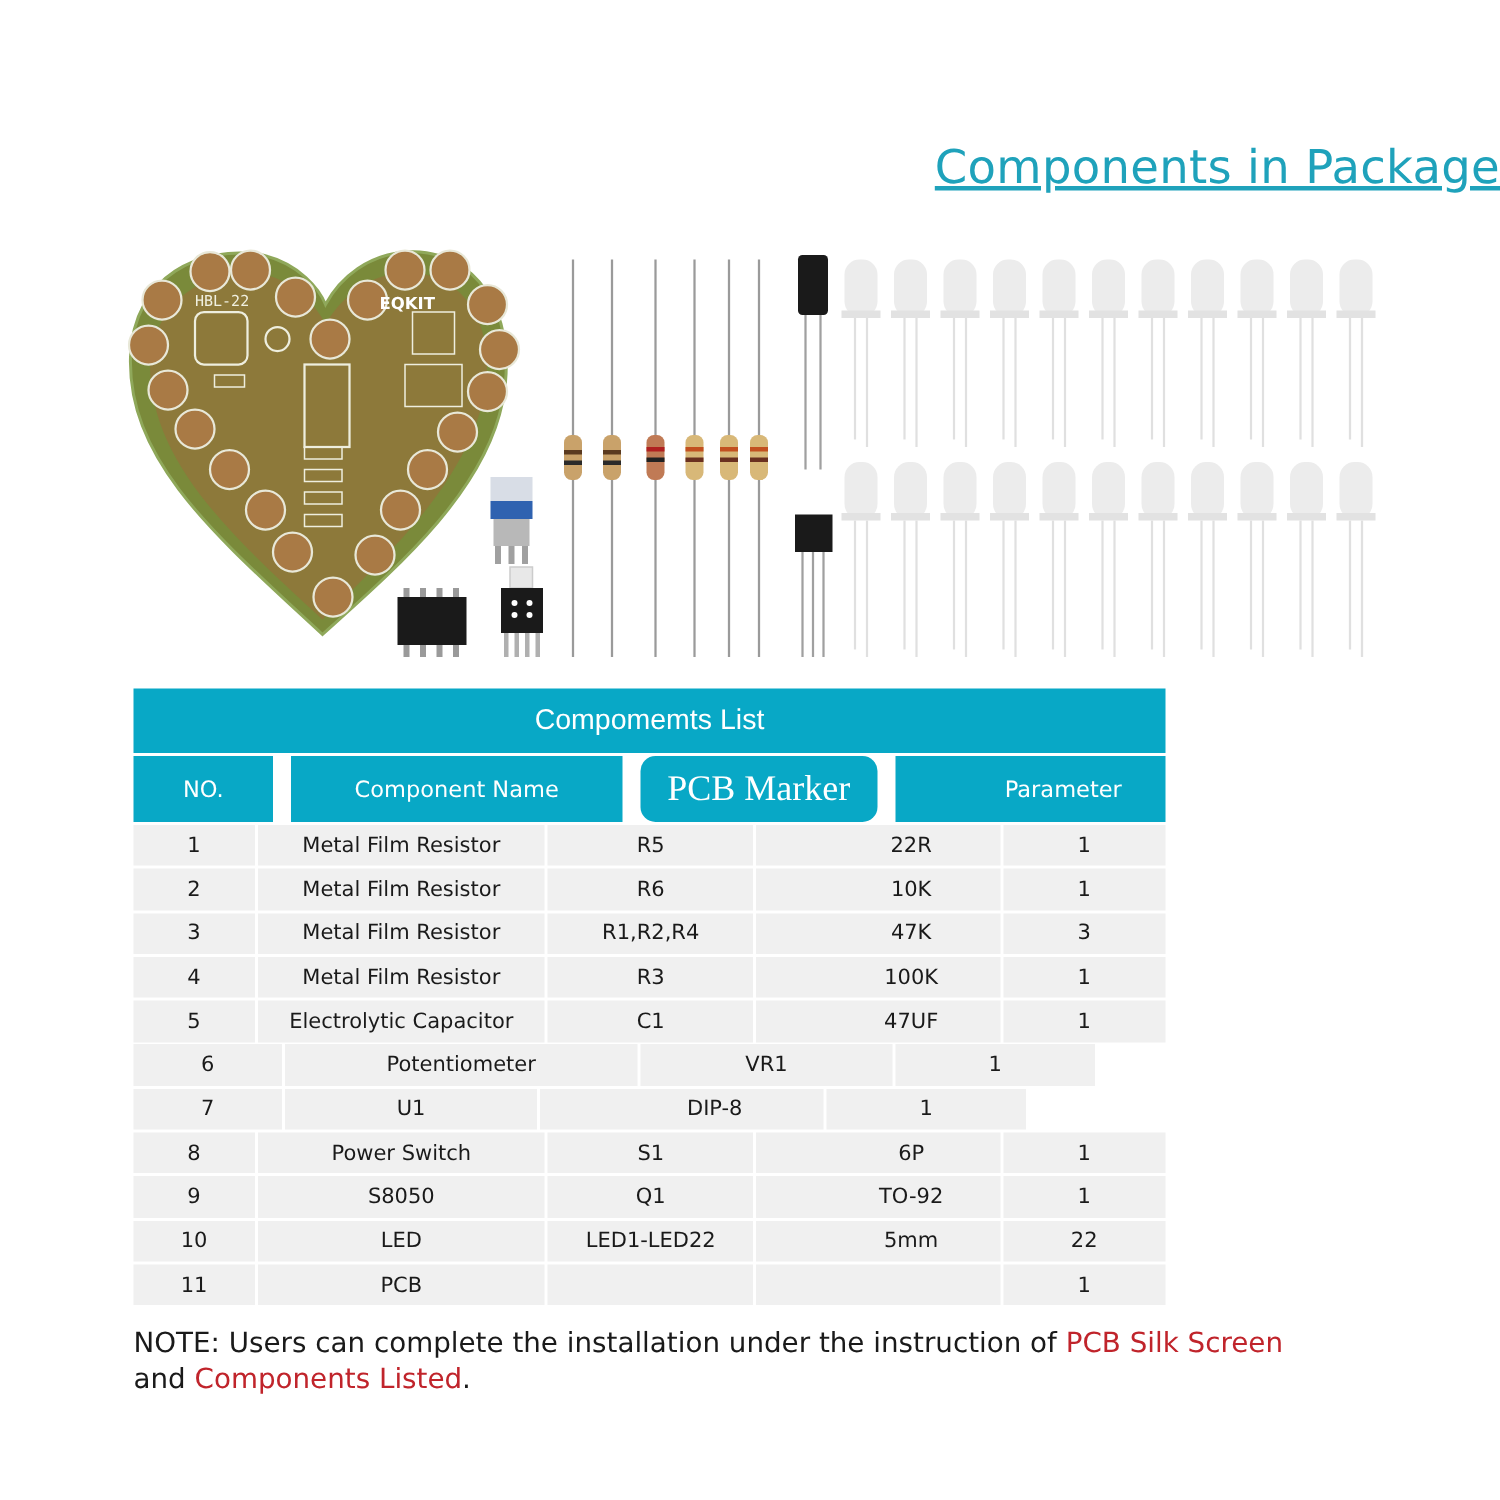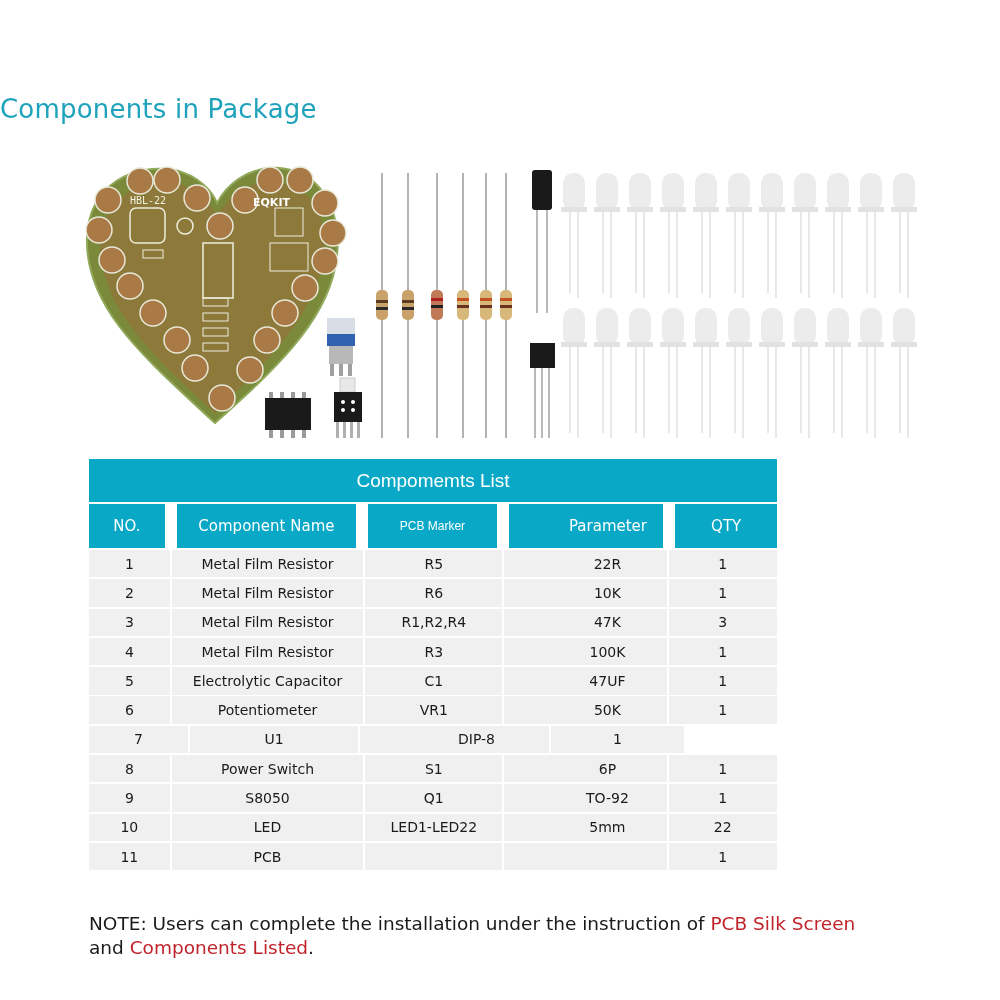--- a/index.html
+++ b/index.html
@@ -1,55 +1,55 @@
 <!DOCTYPE html>
 <html><head>
 <meta charset="utf-8">
 <style>
   * { box-sizing: border-box; margin: 0; padding: 0; }
   html, body { width: 1000px; height: 1000px; background: #ffffff; overflow: hidden; }
   body { font-family: "Liberation Sans", sans-serif; position: relative; color: #1a1a1a; }
 
   .title {
-    position: absolute; left: 0; top: 94px; width: 1000px; text-align: left;
-    font-family: "DejaVu Sans", sans-serif; font-size: 26px; color: #1fa2bb; letter-spacing: 0.2px;
+    position: absolute; left: 0; top: 94px; width: 1000px; text-align: right;
+    font-family: "DejaVu Sans", sans-serif; font-size: 31px; color: #1fa2bb; letter-spacing: 0.2px; text-decoration: underline;
   }
 
   .photo { position: absolute; left: 85px; top: 158px; width: 840px; height: 300px; }
   .photo svg { width: 100%; height: 100%; display: block; }
 
   .table-wrap { position: absolute; left: 89px; top: 459px; width: 688px; }
   .tbl-title {
     height: 43px; background: #08a8c6; color: #ffffff; text-align: center;
     font-size: 19px; line-height: 43px; font-family: "Liberation Sans", sans-serif;
   }
   .tbl-head {
     display: flex; height: 44px; margin-top: 2px; background: #ffffff;
   }
   .tbl-head > div {
     background: #08a8c6; color: #ffffff; display: flex; align-items: center; justify-content: center;
     font-size: 15px; font-family: "DejaVu Sans", sans-serif; margin-right: 12px;
   }
   .tbl-head > div:last-child { margin-right: 0; }
-  .tbl-head .pcb { font-size: 12px; font-family: Liberation Sans, sans-serif; }
+  .tbl-head .pcb { font-size: 24px; font-family: Liberation Serif, serif; border-radius: 10px; }
 
   .c1 { width: 99px; } .c2 { width: 235px; } .c3 { width: 168px; } .c4 { width: 189px; padding-left: 44px; } .c5 { width: 133px; }
 
   .rows { margin-top: 2px; }
   .row { display: flex; height: 27.4px; margin-bottom: 1.9px; }
   .row > div {
     background: #f0f0f0; display: flex; align-items: center; justify-content: center;
     font-size: 14px; font-family: "DejaVu Sans", sans-serif; color: #1a1a1a; margin-right: 2px;
     white-space: nowrap;
   }
   .row > div:last-child { margin-right: 0; }
 
   .note {
     position: absolute; left: 89px; top: 884px; width: 840px;
-    font-family: "DejaVu Sans", sans-serif; font-size: 18.5px; line-height: 24px; color: #1a1a1a; margin-top: 28px;
+    font-family: "DejaVu Sans", sans-serif; font-size: 18.5px; line-height: 24px; color: #1a1a1a;
   }
   .note .hl { color: #c0242b; }
 </style>
 </head>
 <body>
 
 <div class="title">Components in Package</div>
 
 <div class="photo">
   <svg viewBox="0 0 840 300" xmlns="http://www.w3.org/2000/svg">
@@ -318,21 +318,20 @@
   </svg>
 </div>
 
 <div class="table-wrap">
   <div class="tbl-title">Compomemts List</div>
   <div class="tbl-head">
     <div class="c1">NO.</div>
     <div class="c2">Component Name</div>
     <div class="c3 pcb">PCB Marker</div>
     <div class="c4">Parameter</div>
-    <div class="c5">QTY</div>
   </div>
   <div class="rows">
     <div class="row">
       <div class="c1">1</div>
       <div class="c2">Metal Film Resistor</div>
       <div class="c3">R5</div>
       <div class="c4">22R</div>
       <div class="c5">1</div>
     </div>
     <div class="row">
@@ -360,21 +359,20 @@
       <div class="c1">5</div>
       <div class="c2">Electrolytic Capacitor</div>
       <div class="c3">C1</div>
       <div class="c4">47UF</div>
       <div class="c5">1</div>
     </div>
     <div class="row">
       <div class="c1">6</div>
       <div class="c2">Potentiometer</div>
       <div class="c3">VR1</div>
-      <div class="c4">50K</div>
       <div class="c5">1</div>
     </div>
     <div class="row">
       <div class="c1">7</div>
       <div class="c3">U1</div>
       <div class="c4">DIP-8</div>
       <div class="c5">1</div>
     </div>
     <div class="row">
       <div class="c1">8</div>

